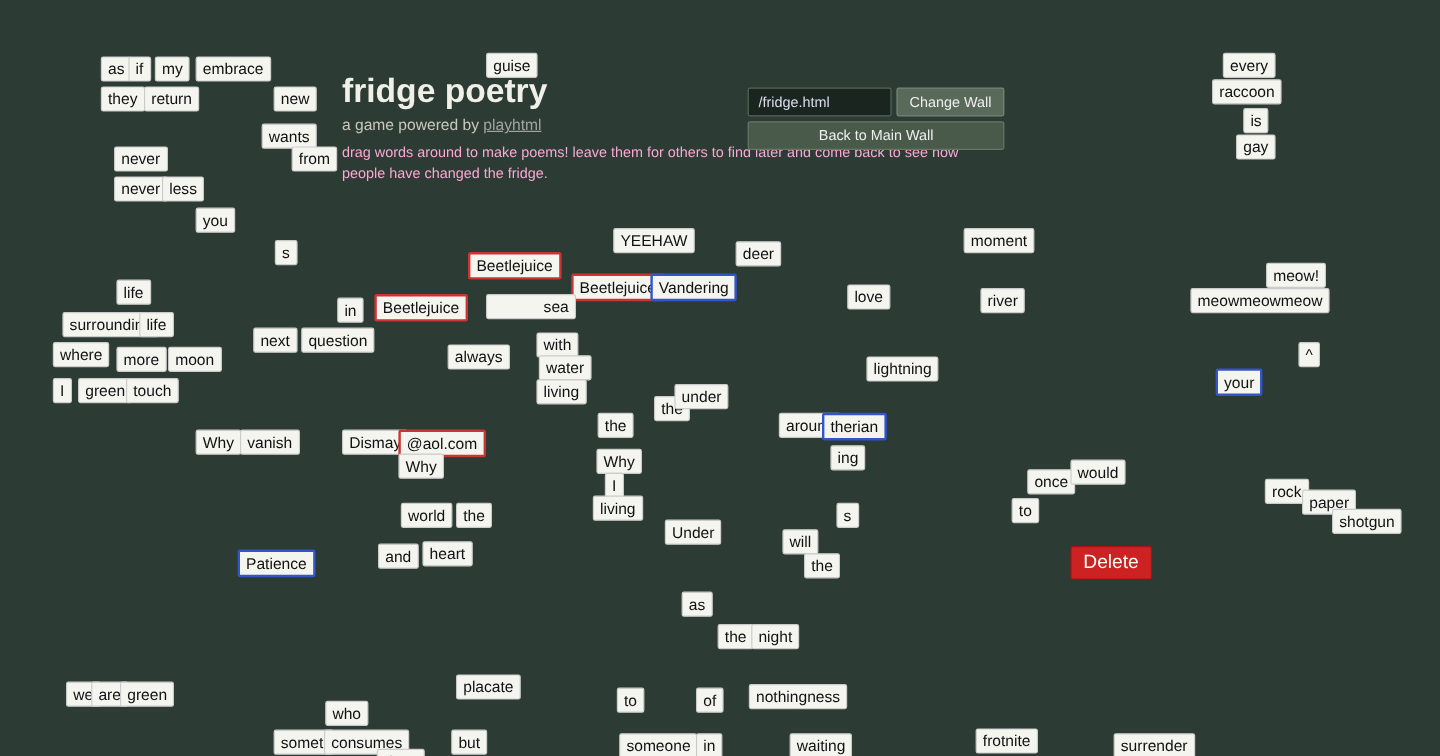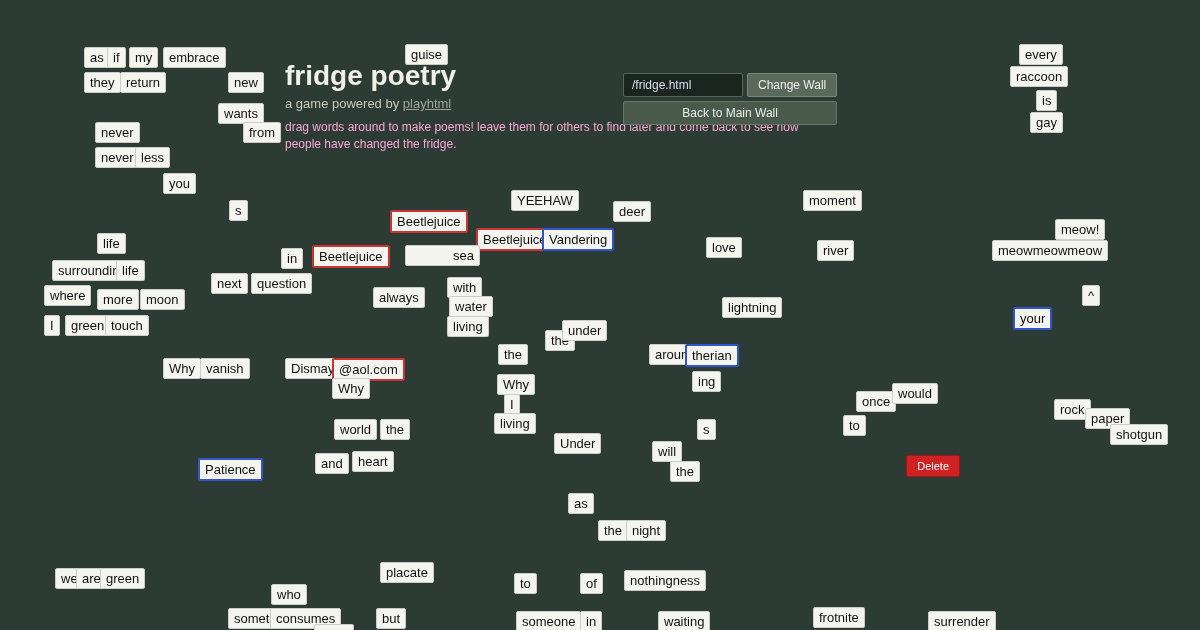--- a/index.html
+++ b/index.html
@@ -121,21 +121,21 @@
       padding: 4px 10px;
       font-size: 12px;
       cursor: pointer;
       border-radius: 2px;
     }
     .delete-btn {
       background: #cc2222;
       border: 1px solid #aa1111;
       color: #fff;
       padding: 4px 10px;
-      font-size: 11px;
+      font-size: 16px;
       cursor: pointer;
       border-radius: 2px;
       width: 100%;
       text-align: center;
     }
   </style>
 </head>
 <body>
 
 <div class="header-area">

